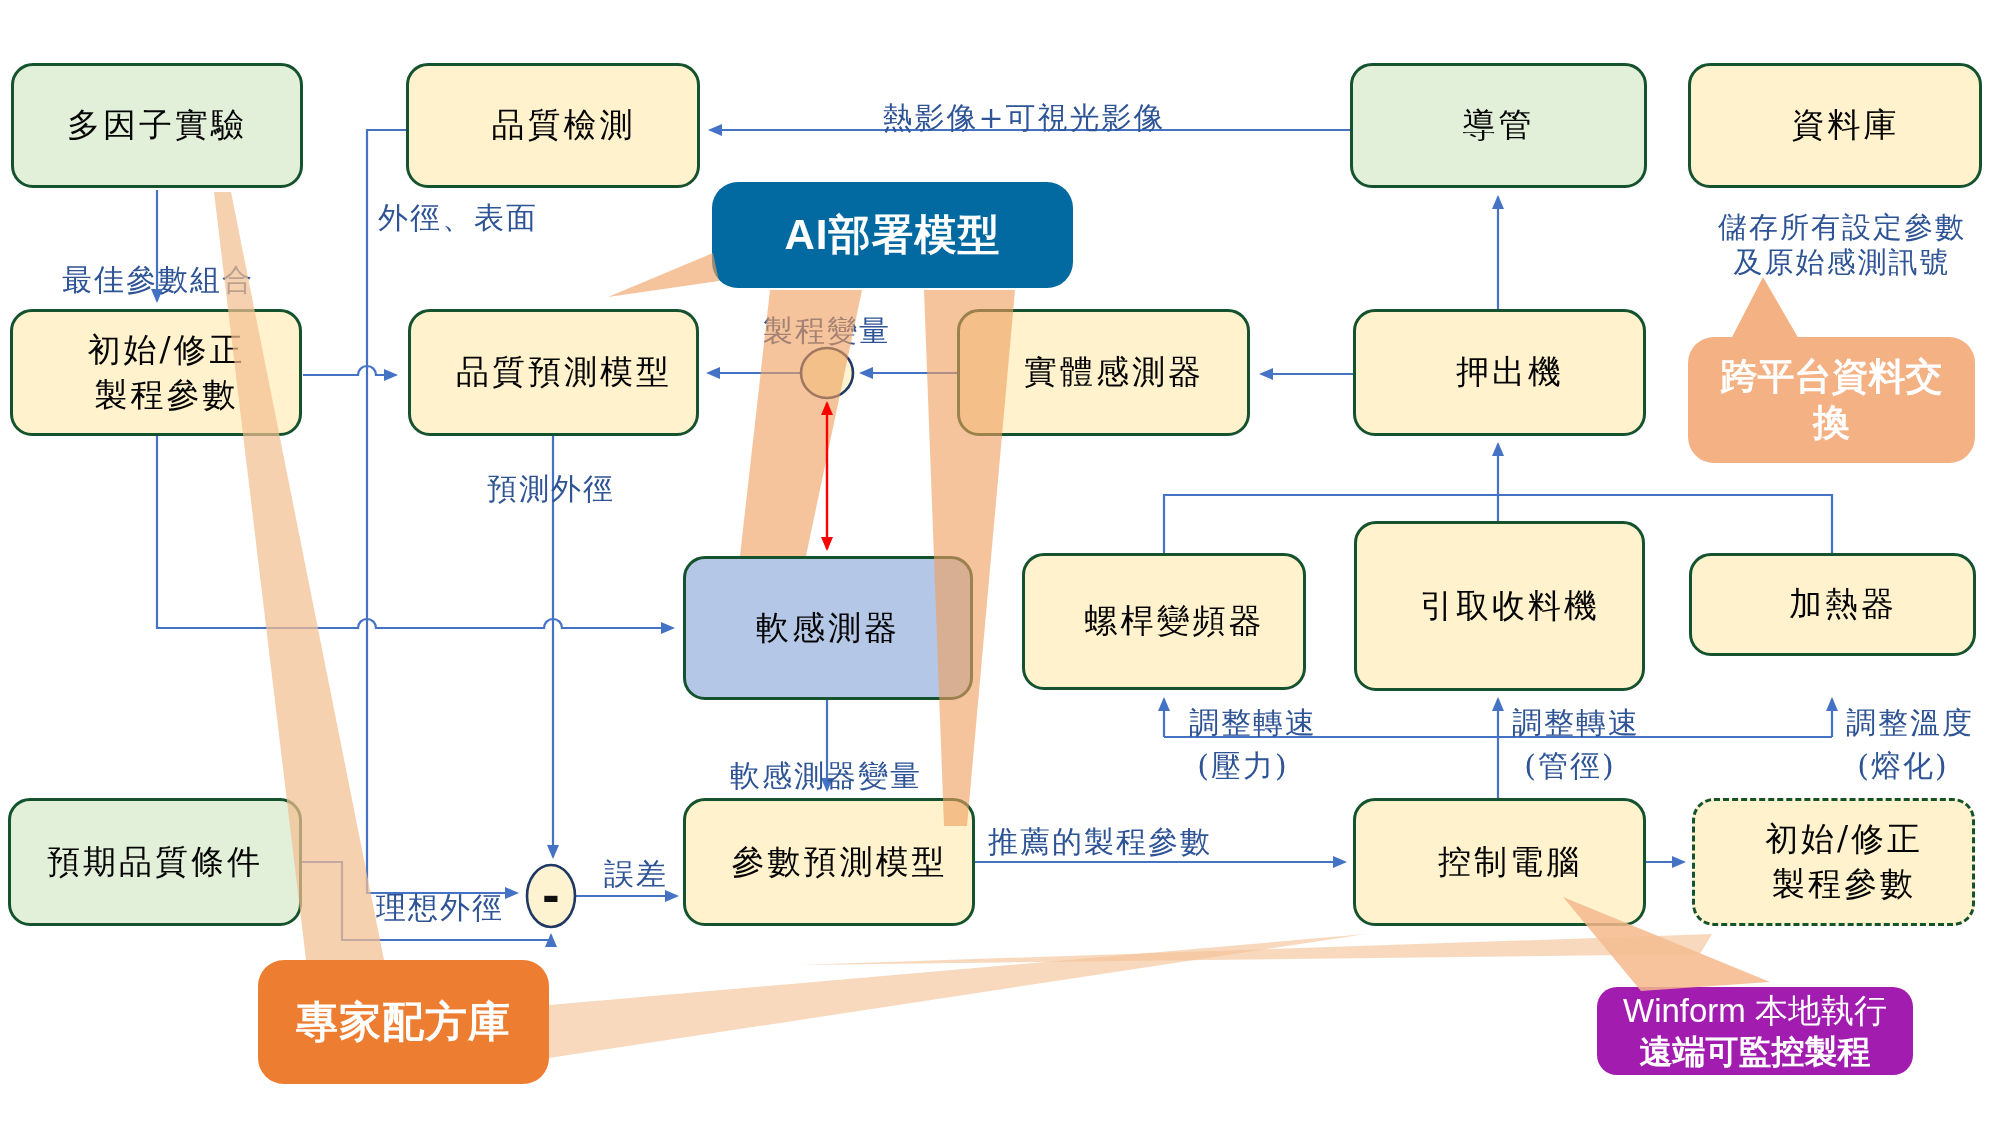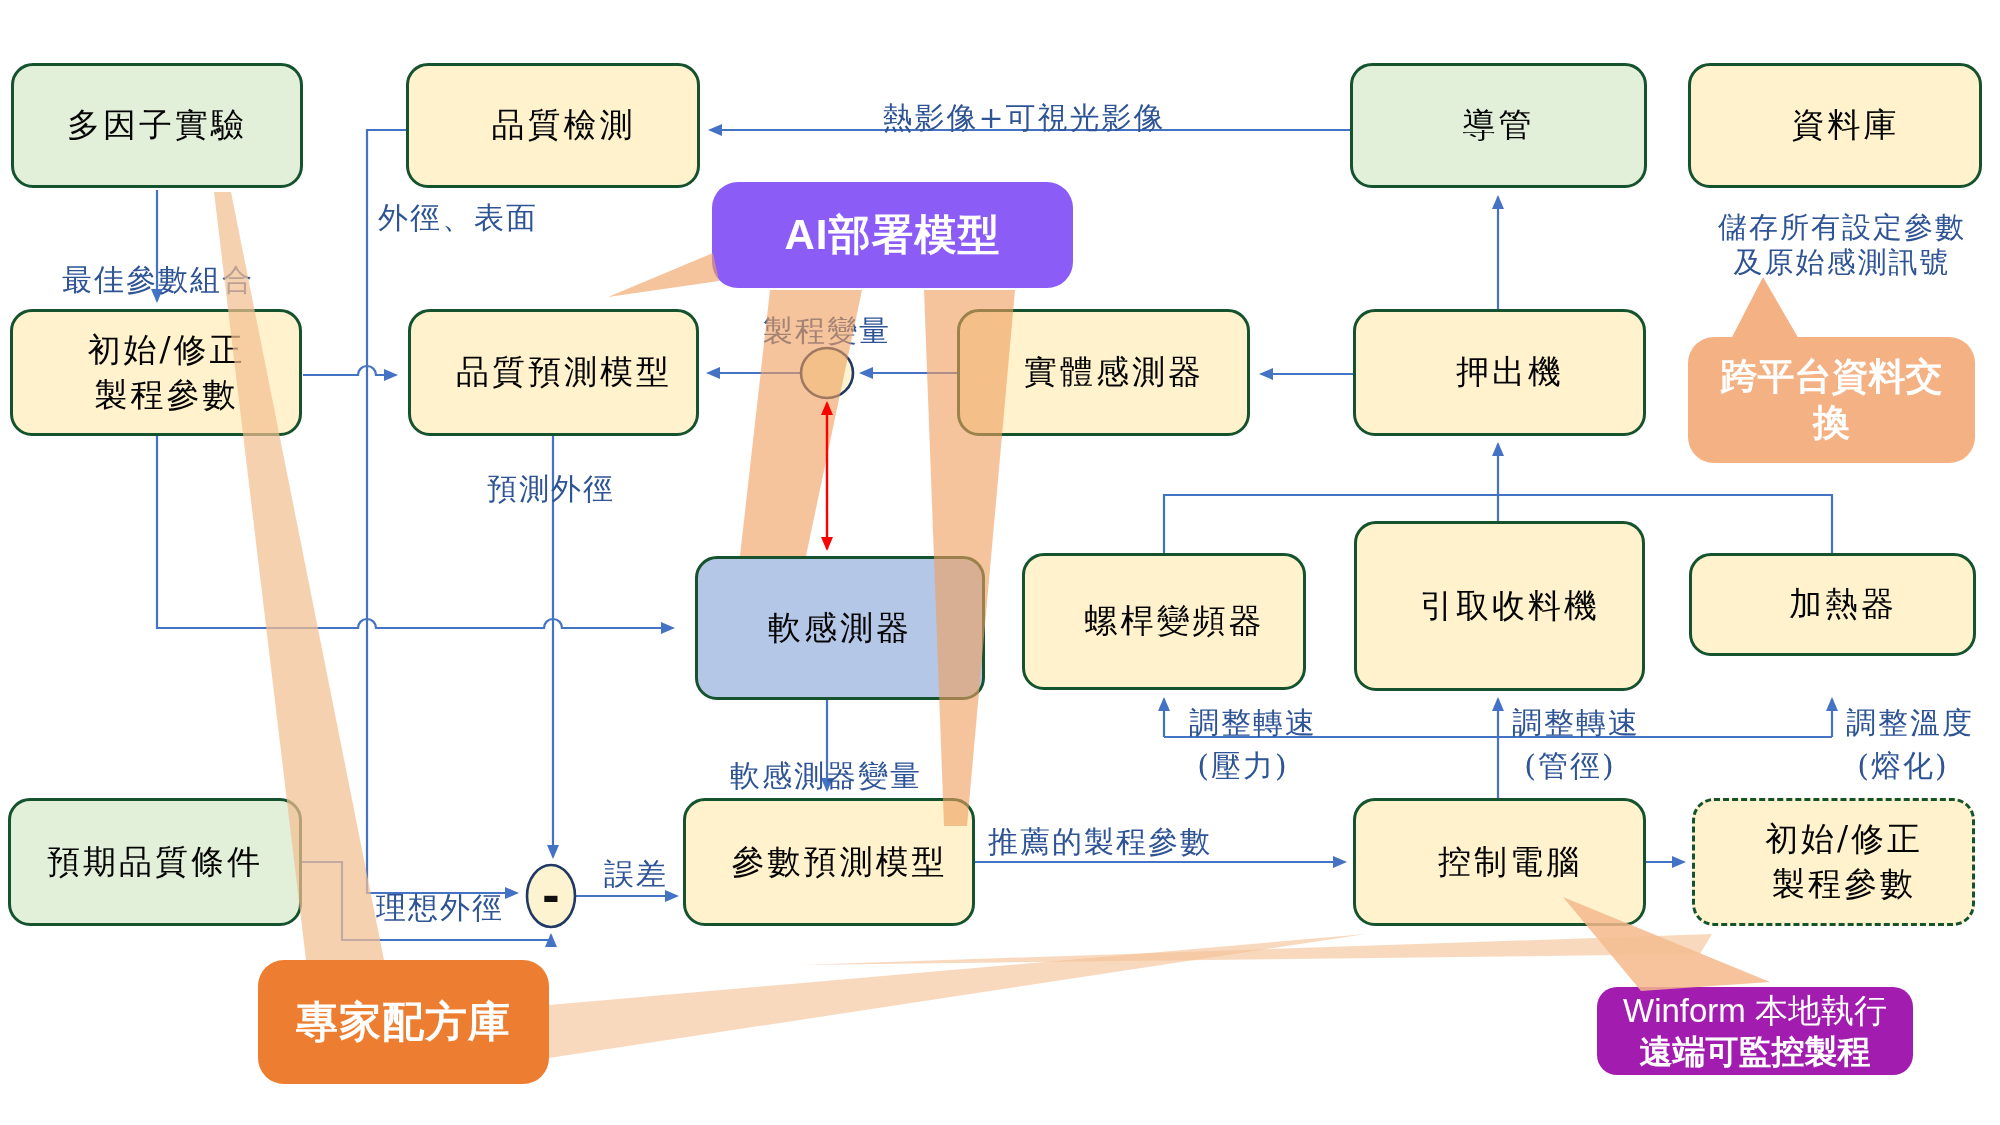--- a/index.html
+++ b/index.html
@@ -92,42 +92,42 @@
   </div>
 
   <div class="node fill-green" style="left:1350px;top:63px;width:297px;height:125px;">
     <div>導管</div>
   </div>
 
   <div class="node fill-yellow" style="left:1688px;top:63px;width:294px;height:125px;">
     <div>資料庫</div>
   </div>
 
-  <div class="callout" style="left:712px;top:182px;width:361px;height:106px;background:#8b5cf6;font-size:42px;letter-spacing:1px;">
+  <div class="callout" style="left:712px;top:182px;width:361px;height:106px;background:#0369a1;font-size:42px;letter-spacing:1px;">
     <div>AI部署模型</div>
   </div>
 
   <div class="node fill-yellow" style="left:10px;top:309px;width:292px;height:127px;">
     <div>初始/修正</div>
     <div>製程參數</div>
   </div>
 
   <div class="node fill-yellow" style="left:408px;top:309px;width:291px;height:127px;">
     <div>品質預測模型</div>
   </div>
 
   <div class="node fill-yellow" style="left:957px;top:309px;width:293px;height:127px;">
     <div>實體感測器</div>
   </div>
 
   <div class="node fill-yellow" style="left:1353px;top:309px;width:293px;height:127px;">
     <div>押出機</div>
   </div>
 
-  <div class="node fill-blue" style="left:683px;top:556px;width:290px;height:144px;margin-left:12px;">
+  <div class="node fill-blue" style="left:683px;top:556px;width:290px;height:144px;">
     <div>軟感測器</div>
   </div>
 
   <div class="node fill-yellow" style="left:1022px;top:553px;width:284px;height:137px;">
     <div>螺桿變頻器</div>
   </div>
 
   <div class="node fill-yellow" style="left:1354px;top:521px;width:291px;height:170px;">
     <div>引取收料機</div>
   </div>

